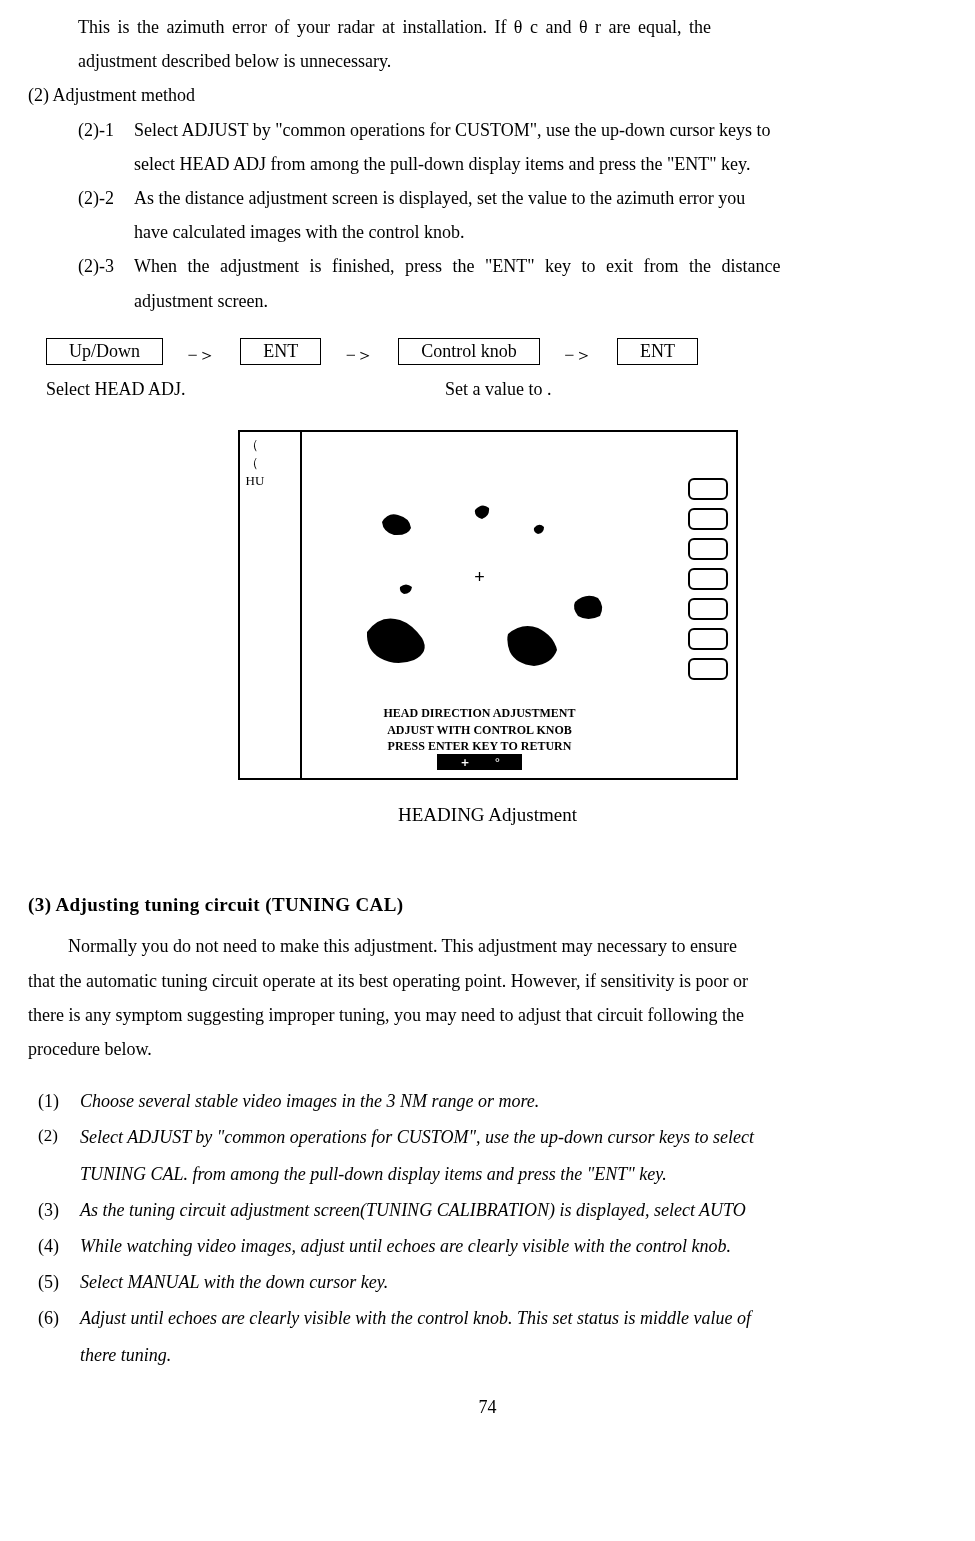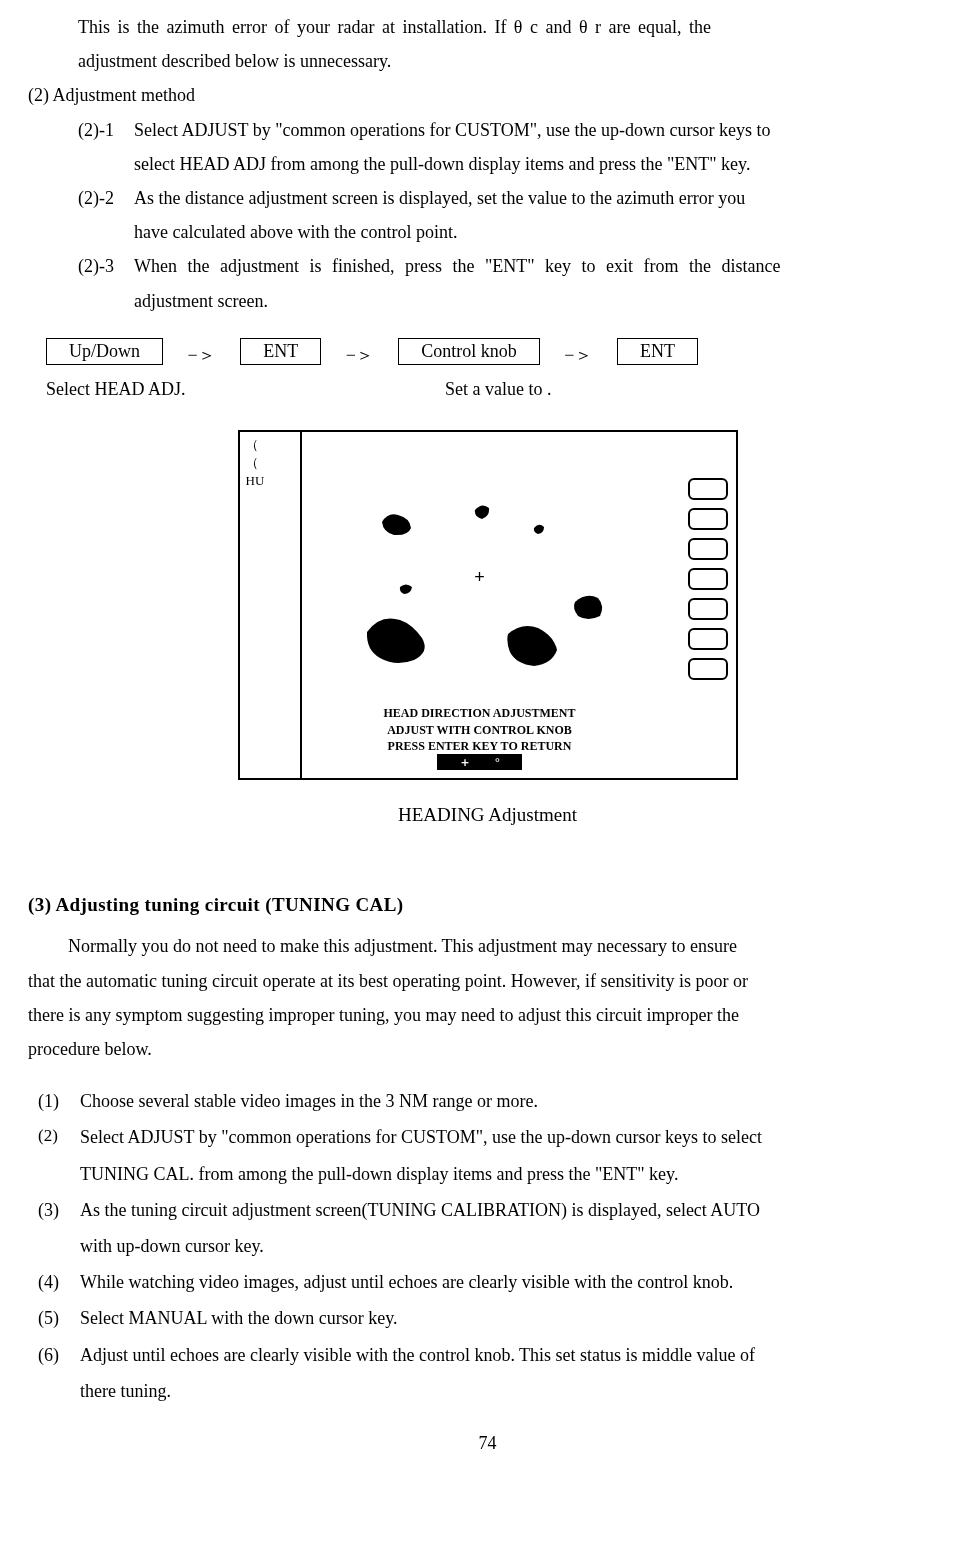--- a/index.html
+++ b/index.html
@@ -65,21 +65,21 @@
   }
   .radar-caption { margin-top: 6px; font-size: 19px; }
 
   h3.sec { font-size: 19px; font-weight: bold; margin: 54px 0 6px 0; letter-spacing: 0.4px; }
   .body-para { text-align: justify; margin: 0; }
   .body-para.first { text-indent: 40px; }
 
   .numlist { margin: 18px 0 0 0; padding-left: 10px; }
   .numlist .row { display: flex; margin-bottom: 2px; text-align: justify; }
   .numlist .n { flex: 0 0 42px; }
-  .numlist .t { flex: 1; text-align: justify; }
+  .numlist .t { flex: 1; text-align: justify; font-style: italic; }
 
   .pagenum { text-align: center; margin-top: 18px; }
 
   
   .sh { position:absolute; }
   .sh svg { display:block; }
 
   [data-bind]:empty::before { content: ""; }
 </style>
 </head>
@@ -93,21 +93,21 @@
 <div class="indent3" style="display:flex;align-items:center;">
   <div style="flex:0 0 56px;" data-bind="adjustment_method.item21_label">(2)-1</div>
   <div style="flex:1; text-align:justify;" data-bind="adjustment_method.item21_line1">Select ADJUST by "common operations for CUSTOM", use the up-down cursor keys to</div>
 </div>
 <div class="indent3" style="padding-left:106px; text-align:justify;" data-bind="adjustment_method.item21_line2">select HEAD ADJ from among the pull-down display items and press the "ENT" key.</div>
 
 <div class="indent3" style="display:flex;">
   <div style="flex:0 0 56px;" data-bind="adjustment_method.item22_label">(2)-2</div>
   <div style="flex:1; text-align:justify;" data-bind="adjustment_method.item22_line1">As the distance adjustment screen is displayed, set the value to the azimuth error you</div>
 </div>
-<div class="indent3" style="padding-left:106px; text-align:justify;" data-bind="adjustment_method.item22_line2">have calculated above with the control point.</div>
+<div class="indent3" style="padding-left:106px; text-align:justify;" data-bind="adjustment_method.item22_line2">have calculated images with the control knob.</div>
 
 <div class="indent3" style="display:flex;">
   <div style="flex:0 0 56px;" data-bind="adjustment_method.item23_label">(2)-3</div>
   <div style="flex:1; text-align:justify; word-spacing:6px;" data-bind="adjustment_method.item23_line1">When the adjustment is finished, press the "ENT" key to exit from the distance</div>
 </div>
 <div class="indent3" style="padding-left:106px; text-align:justify;" data-bind="adjustment_method.item23_line2">adjustment screen.</div>
 
 <div class="flowrow">
   <span class="box" data-bind="flow.step1">Up/Down</span>
   <span class="arrow" data-bind="flow.arrow">−＞</span>
@@ -185,45 +185,41 @@
       <div class="softkey"></div>
       <div class="softkey"></div>
     </div>
   </div>
   <div class="radar-caption" data-bind="radar.caption">HEADING Adjustment</div>
 </div>
 
 <h3 class="sec" data-bind="section3.heading">(3) Adjusting tuning circuit (TUNING CAL)</h3>
 <p class="body-para first" data-bind="section3.p1">Normally you do not need to make this adjustment. This adjustment may necessary to ensure</p>
 <p class="body-para" data-bind="section3.p2">that the automatic tuning circuit operate at its best operating point. However, if sensitivity is poor or</p>
-<p class="body-para" data-bind="section3.p3">there is any symptom suggesting improper tuning, you may need to adjust this circuit improper the</p>
+<p class="body-para" data-bind="section3.p3">there is any symptom suggesting improper tuning, you may need to adjust that circuit following the</p>
 <p class="body-para" data-bind="section3.p4">procedure below.</p>
 
 <div class="numlist">
   <div class="row">
     <div class="n" data-bind="section3.items.n1">(1)</div>
     <div class="t" data-bind="section3.items.t1">Choose several stable video images in the 3 NM range or more.</div>
   </div>
   <div class="row">
     <div class="n" style="font-size:17px;" data-bind="section3.items.n2">(2)</div>
     <div class="t" data-bind="section3.items.t2a">Select ADJUST by "common operations for CUSTOM", use the up-down cursor keys to select</div>
   </div>
   <div class="row">
       <div class="n"></div>
       <div class="t" data-bind="section3.items.t2b">TUNING CAL. from among the pull-down display items and press the "ENT" key.</div>
     </div>
   <div class="row">
     <div class="n" data-bind="section3.items.n3">(3)</div>
     <div class="t" data-bind="section3.items.t3a">As the tuning circuit adjustment screen(TUNING CALIBRATION) is displayed, select AUTO</div>
   </div>
   <div class="row">
-      <div class="n"></div>
-      <div class="t" data-bind="section3.items.t3b">with up-down cursor key.</div>
-    </div>
-  <div class="row">
     <div class="n" data-bind="section3.items.n4">(4)</div>
     <div class="t" data-bind="section3.items.t4">While watching video images, adjust until echoes are clearly visible with the control knob.</div>
   </div>
   <div class="row">
     <div class="n" data-bind="section3.items.n5">(5)</div>
     <div class="t" data-bind="section3.items.t5">Select MANUAL with the down cursor key.</div>
   </div>
   <div class="row">
     <div class="n" data-bind="section3.items.n6">(6)</div>
     <div class="t" data-bind="section3.items.t6a">Adjust until echoes are clearly visible with the control knob. This set status is middle value of</div>

